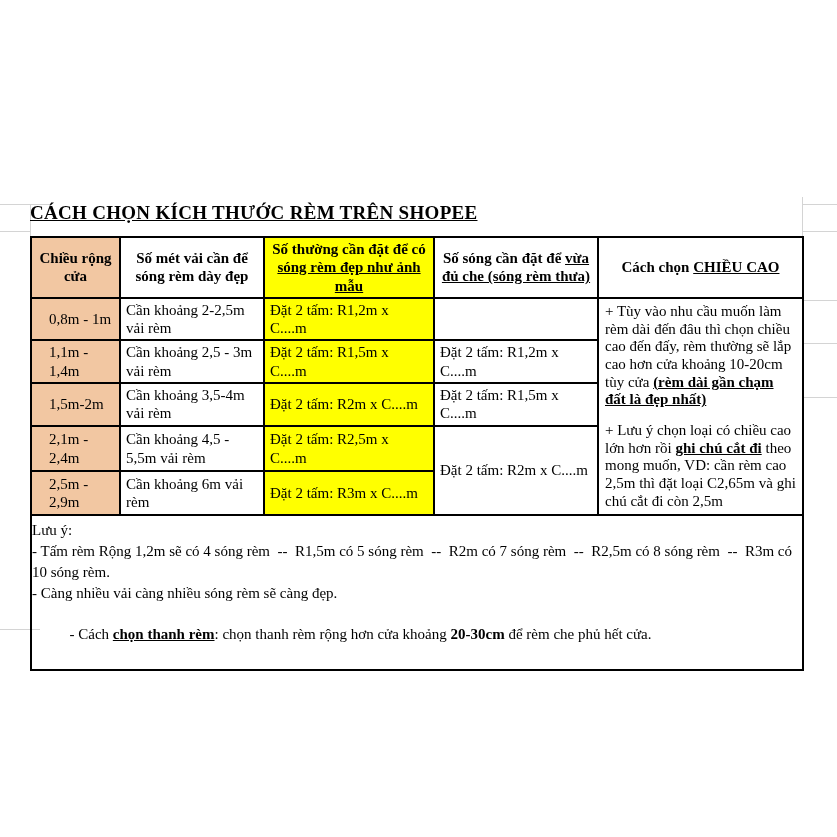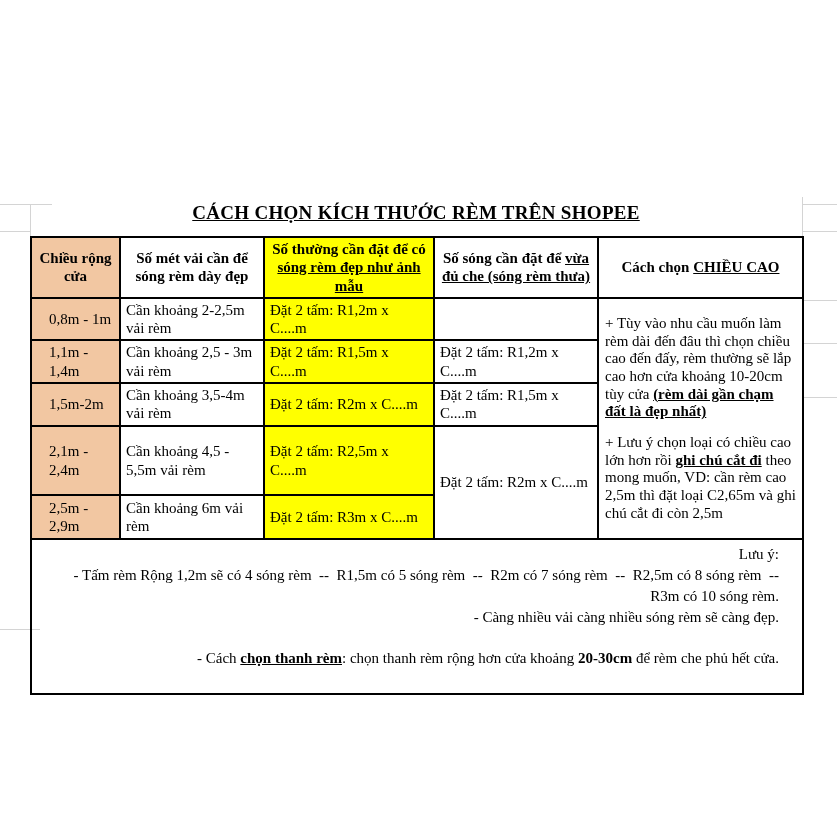--- a/index.html
+++ b/index.html
@@ -7,45 +7,45 @@
     width:837px;height:837px;background:#ffffff;overflow:hidden;position:relative;
     font-family:"Liberation Serif","DejaVu Serif",serif;color:#000;
   }
   .sheet{position:absolute;inset:0;background:#ffffff;}
 
   
   .gridline{position:absolute;background:#d4d4d4;}
 
   .doc-title{
     position:absolute;left:30px;top:200px;width:772px;
-    text-align:center;font-size:19px;font-weight:bold;
+    text-align:left;font-size:19px;font-weight:bold;
     text-decoration:underline;letter-spacing:.3px;line-height:26px;
   }
 
   table.size-table{
     position:absolute;left:30px;top:236px;width:772px;
     border-collapse:collapse;table-layout:fixed;
   }
   .size-table th,.size-table td{
     border:2px solid #000;font-size:15px;line-height:1.22;
     padding:2px 5px;vertical-align:middle;overflow:hidden;
   }
   .size-table th{font-weight:bold;text-align:center;}
   .col1{background:#f2c7a2;}
   .col3{background:#ffff00;}
   td.col1{padding-left:17px;text-align:left;}
   .u{text-decoration:underline;}
   .bu{font-weight:bold;text-decoration:underline;}
   .b{font-weight:bold;}
 
-  td.height-guide{vertical-align:top;padding:16px 6px;line-height:1.18;}
+  td.height-guide{vertical-align:top;padding:4px 6px;line-height:1.18;}
   td.height-guide .para{margin:0 0 13px 0;}
   td.height-guide .para:last-child{margin:0;}
 
-  td.notes{vertical-align:top;text-align:right;padding:4px 23px;line-height:1.38;}
+  td.notes{vertical-align:top;text-align:left;padding:4px 0;line-height:1.38;}
   td.notes .note-line{white-space:pre-wrap;}
 </style>
 </head>
 <body>
 
 <div class="sheet">
 
   <div class="gridline" style="left:0;top:204px;width:52px;height:1px;"></div>
   <div class="gridline" style="left:0;top:231px;width:30px;height:1px;"></div>
   <div class="gridline" style="left:30px;top:204px;width:1px;height:32px;"></div>

